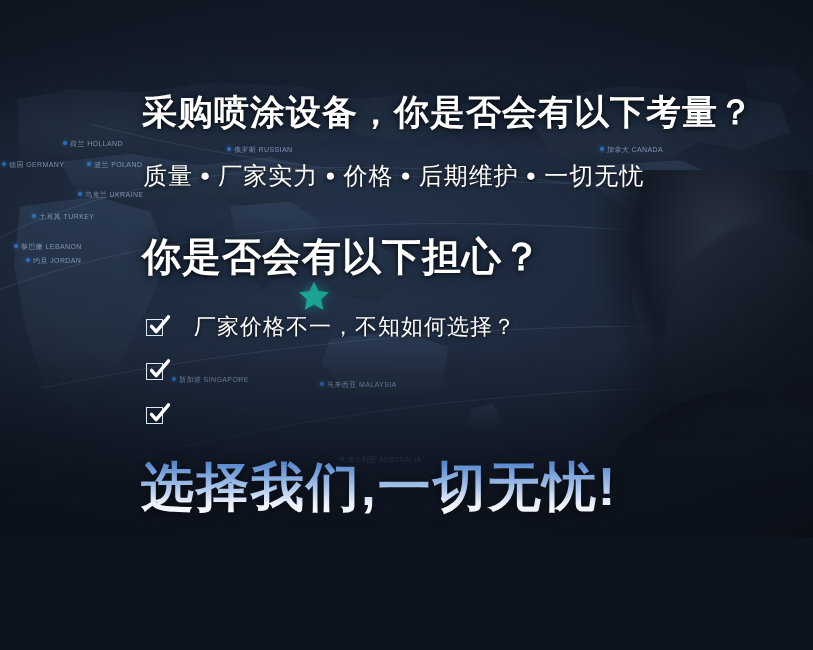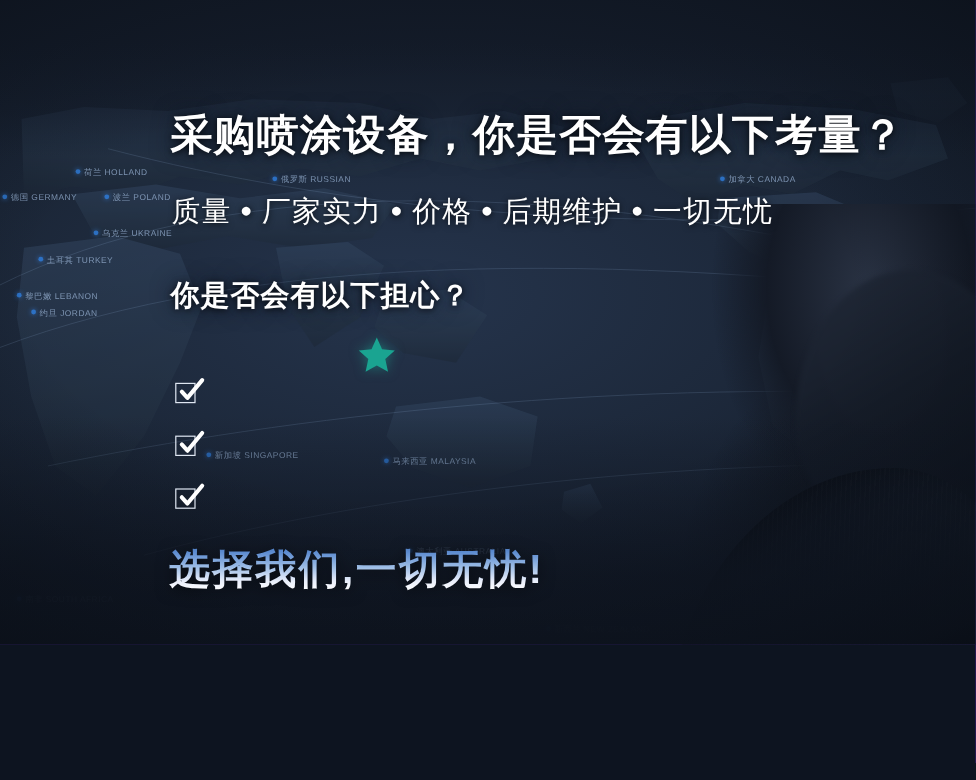--- a/index.html
+++ b/index.html
@@ -9,21 +9,21 @@
   }
   body {
     font-family: "Liberation Sans", "DejaVu Sans", sans-serif;
   }
 
   #banner {
     position: relative;
     width: 813px;
     height: 537px;
     overflow: hidden;
-    background: #4c1d95;
+    background: #14532d;
   }
 
   
   .bg-base {
     position: absolute;
     inset: 0;
     background:
       radial-gradient(120% 90% at 42% 46%, #25344c 0%, #1b2637 38%, #141c2a 70%, #101722 100%);
   }
   .bg-topfade {
@@ -154,21 +154,21 @@
     display: inline-block;
     margin: 0 7px;
     font-size: 17px;
     vertical-align: 3px;
   }
 
   .headline-2 {
     position: absolute;
     left: 142px;
     top: 230px;
-    font-size: 24px;
+    font-size: 39px;
     font-weight: bold;
     color: #ffffff;
     letter-spacing: 1px;
     white-space: nowrap;
     text-shadow: 0 1px 5px rgba(0,0,0,0.8), 0 0 18px rgba(10,18,30,0.85);
   }
 
   .worry-list {
     position: absolute;
     left: 146px;
@@ -206,21 +206,21 @@
     color: #ffffff;
     letter-spacing: 1px;
     white-space: nowrap;
     text-shadow: 0 1px 4px rgba(0,0,0,0.8);
   }
 
   .slogan {
     position: absolute;
     left: 141px;
     top: 452px;
-    font-size: 34px;
+    font-size: 53px;
     font-weight: bold;
     letter-spacing: 2px;
     white-space: nowrap;
     background: linear-gradient(180deg,
         #3f6fb4 0%,
         #5d8cd0 18%,
         #9dbde6 45%,
         #e9eefb 70%,
         #ffffff 88%,
         #f2f5ff 100%);
@@ -343,20 +343,21 @@
     <div class="worry-list" id="worry-list">
         <div class="worry-item">
           <span class="cbox">
             <span class="sq"></span>
             <span class="tick">
               <svg viewBox="0 0 24 24" aria-hidden="true">
                 <path d="M4.5 12.4 L9.2 17.6 L21.5 2.8" fill="none" stroke="#ffffff" stroke-width="3.4" stroke-linecap="round" stroke-linejoin="round"></path>
               </svg>
             </span>
           </span>
+          <span class="worry-text">厂家价格不一，不知如何选择？</span>
         </div>
         <div class="worry-item">
           <span class="cbox">
             <span class="sq"></span>
             <span class="tick">
               <svg viewBox="0 0 24 24" aria-hidden="true">
                 <path d="M4.5 12.4 L9.2 17.6 L21.5 2.8" fill="none" stroke="#ffffff" stroke-width="3.4" stroke-linecap="round" stroke-linejoin="round"></path>
               </svg>
             </span>
           </span>

